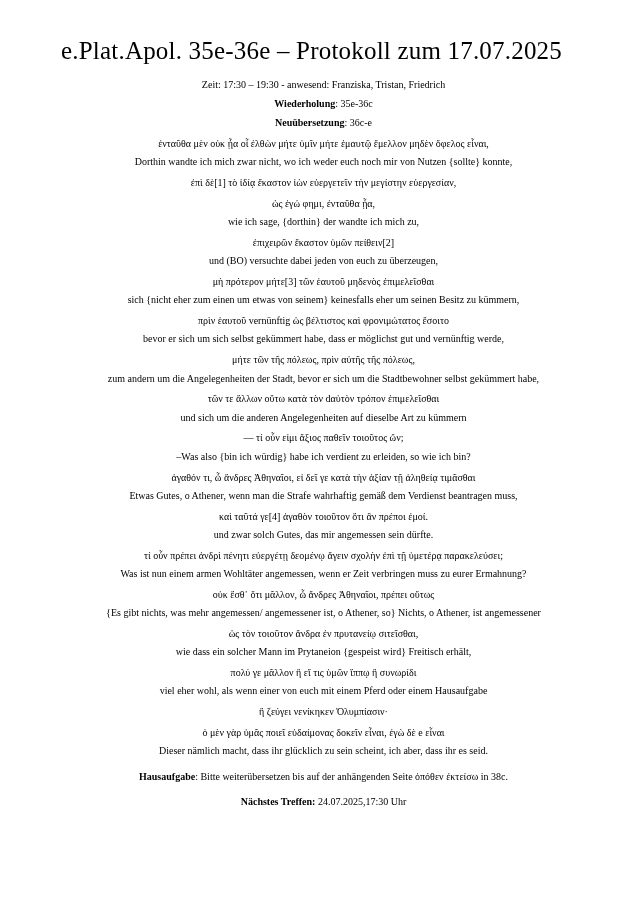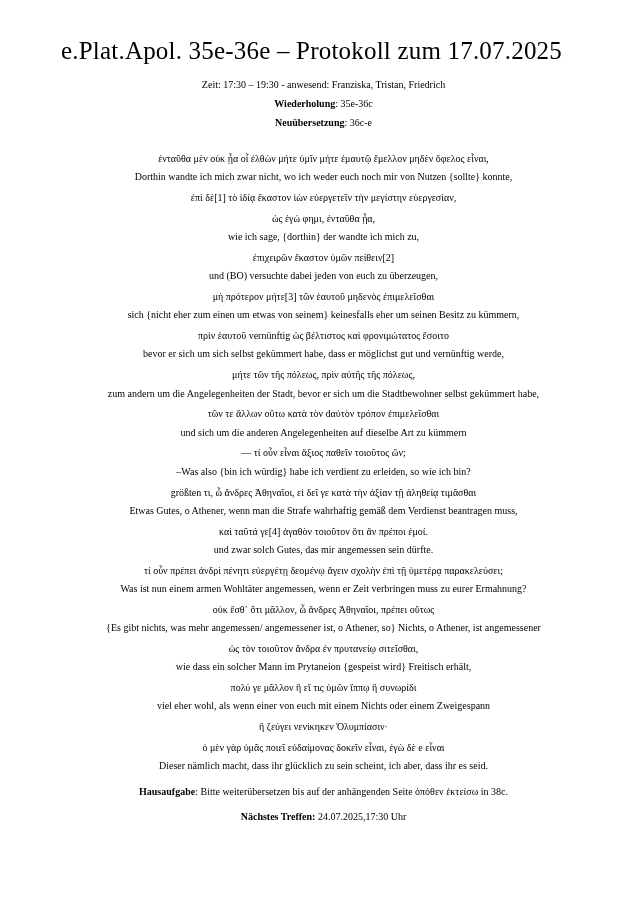--- a/index.html
+++ b/index.html
@@ -22,21 +22,21 @@
     letter-spacing: 0.2px;
   }
   p.ln {
     font-size: 10px;
     line-height: 18.5px;
     margin: 0;
     white-space: nowrap;
     text-align: center;
   }
   .meta-block p.ln { line-height: 19px; }
-  .pairs { margin-top: 18px; }
+  .pairs { margin-top: 3px; }
   .pair { margin: 0 0 2.5px 0; }
   .pair p.ln { line-height: 18.3px; }
   b.lbl { font-weight: bold; }
   .footer-line { margin-top: 6px; }
   .footer-line p.ln { line-height: 19px; }
 </style>
 </head>
 <body>
 
 <div class="page">
@@ -75,46 +75,46 @@
     </div>
     <div class="pair">
       <p class="ln greek">μήτε τῶν τῆς πόλεως, πρὶν αὐτῆς τῆς πόλεως,</p>
       <p class="ln german">zum andern um die Angelegenheiten der Stadt, bevor er sich um die Stadtbewohner selbst gekümmert habe,</p>
     </div>
     <div class="pair">
       <p class="ln greek">τῶν τε ἄλλων οὕτω κατὰ τὸν dαὑτὸν τρόπον ἐπιμελεῖσθαι</p>
       <p class="ln german">und sich um die anderen Angelegenheiten auf dieselbe Art zu kümmern</p>
     </div>
     <div class="pair">
-      <p class="ln greek">— τί οὖν εἶναι ἄξιος παθεῖν τοιοῦτος ὤν;</p>
+      <p class="ln greek">— τί οὖν εἰμι ἄξιος παθεῖν τοιοῦτος ὤν;</p>
       <p class="ln german">–Was also {bin ich würdig}  habe ich verdient zu erleiden, so wie ich bin?</p>
     </div>
     <div class="pair">
-      <p class="ln greek">größten τι, ὦ ἄνδρες Ἀθηναῖοι, εἰ δεῖ γε κατὰ τὴν ἀξίαν τῇ ἀληθείᾳ τιμᾶσθαι</p>
+      <p class="ln greek">ἀγαθόν τι, ὦ ἄνδρες Ἀθηναῖοι, εἰ δεῖ γε κατὰ τὴν ἀξίαν τῇ ἀληθείᾳ τιμᾶσθαι</p>
       <p class="ln german">Etwas Gutes, o Athener, wenn man die Strafe wahrhaftig gemäß dem Verdienst beantragen muss,</p>
     </div>
     <div class="pair">
       <p class="ln greek">καὶ ταῦτά γε[4] ἀγαθὸν τοιοῦτον ὅτι ἂν πρέποι ἐμοί.</p>
       <p class="ln german">und zwar solch Gutes, das mir angemessen sein dürfte.</p>
     </div>
     <div class="pair">
       <p class="ln greek">τί οὖν πρέπει ἀνδρὶ πένητι εὐεργέτῃ δεομένῳ ἄγειν σχολὴν ἐπὶ τῇ ὑμετέρᾳ παρακελεύσει;</p>
       <p class="ln german">Was ist nun einem armen Wohltäter angemessen, wenn er Zeit verbringen muss zu eurer Ermahnung?</p>
     </div>
     <div class="pair">
       <p class="ln greek">οὐκ ἔσθ᾽ ὅτι μᾶλλον, ὦ ἄνδρες Ἀθηναῖοι, πρέπει οὕτως</p>
       <p class="ln german">{Es gibt nichts, was mehr angemessen/ angemessener ist, o Athener, so}  Nichts, o Athener, ist angemessener</p>
     </div>
     <div class="pair">
       <p class="ln greek">ὡς τὸν τοιοῦτον ἄνδρα ἐν πρυτανείῳ σιτεῖσθαι,</p>
       <p class="ln german">wie dass ein solcher Mann im Prytaneion {gespeist wird}  Freitisch erhält,</p>
     </div>
     <div class="pair">
       <p class="ln greek">πολύ γε μᾶλλον ἢ εἴ τις ὑμῶν ἵππῳ ἢ συνωρίδι</p>
-      <p class="ln german">viel eher wohl, als wenn einer von euch mit einem Nichts oder einem Zweigespann</p>
+      <p class="ln german">viel eher wohl, als wenn einer von euch mit einem Pferd oder einem Hausaufgabe</p>
     </div>
     <div class="pair">
       <p class="ln greek">ἢ ζεύγει νενίκηκεν Ὀλυμπίασιν·</p>
     </div>
     <div class="pair">
       <p class="ln greek">ὁ μὲν γὰρ ὑμᾶς ποιεῖ εὐδαίμονας δοκεῖν εἶναι, ἐγὼ δὲ e εἶναι</p>
       <p class="ln german">Dieser nämlich macht, dass ihr glücklich zu sein scheint, ich aber, dass ihr es seid.</p>
     </div>
   </div>
 

